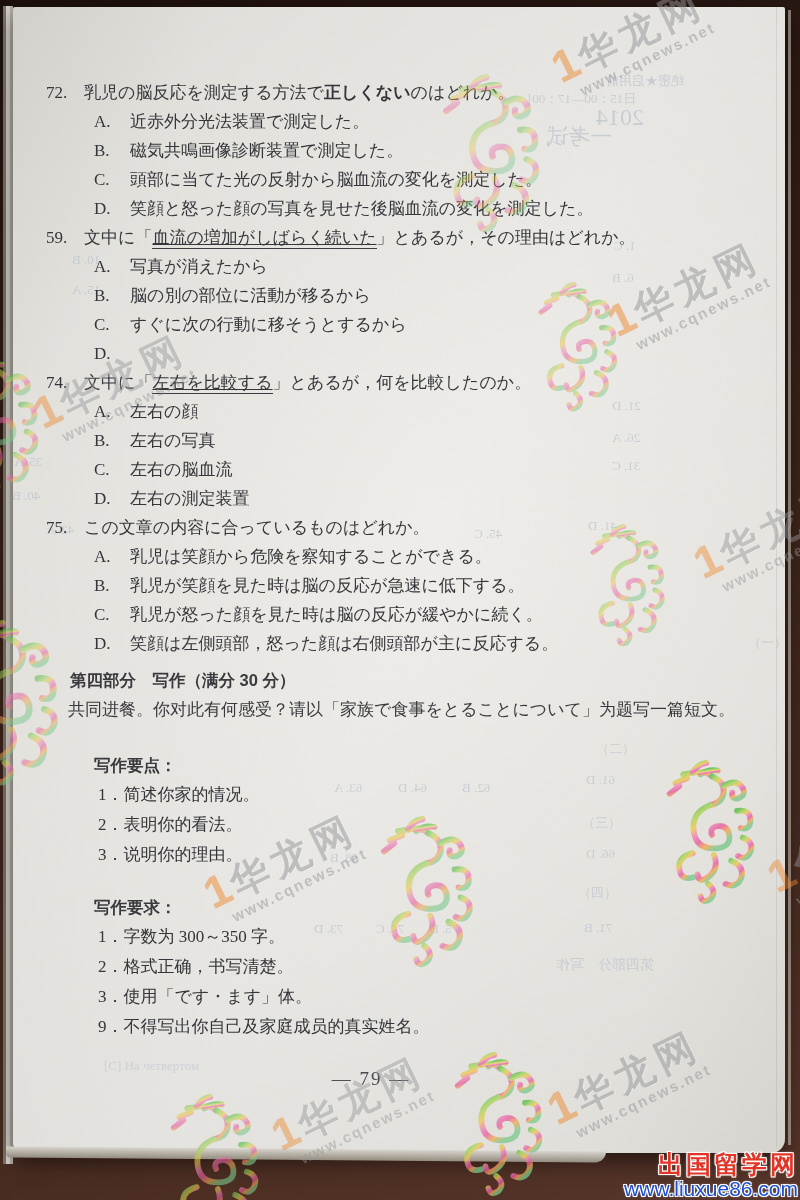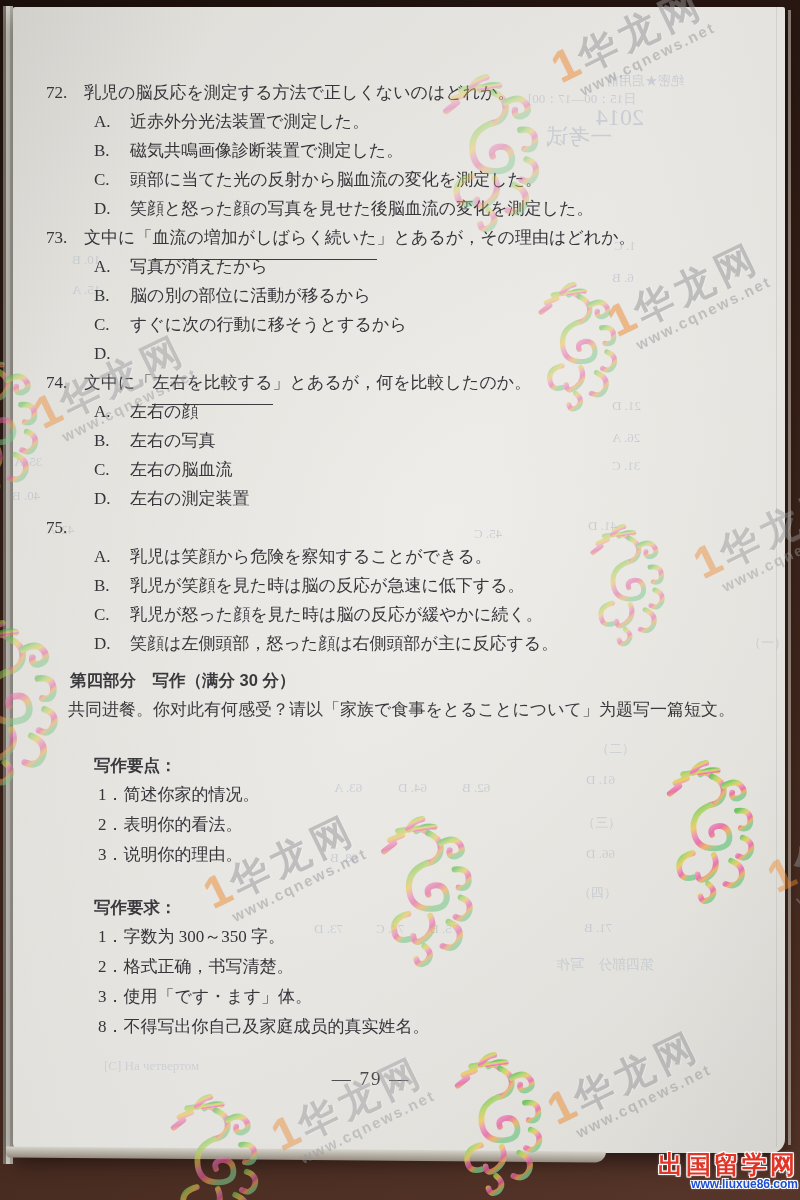--- a/index.html
+++ b/index.html
@@ -24,22 +24,22 @@
   .outer-edge{position:absolute;left:788px;top:10px;width:3px;height:1135px;background:#cfc9be;opacity:.55;z-index:2;}
   .under-edge{position:absolute;left:6px;top:1149px;width:600px;height:11px;z-index:1;
         background:linear-gradient(#d7d4cc,#948c7f);border-radius:0 0 26px 10px;transform:rotate(.5deg);}
   
   .content{position:absolute;left:46px;top:78px;width:706px;z-index:3;
            color:#35353a;font-size:17px;line-height:29px;}
   .question{display:block;}
   .q-head{display:flex;}
   .q-num{width:32px;text-align:left;flex:0 0 32px;}
   .q-stem{margin-left:6px;}
-  .em-bold{font-weight:normal;margin-top:24px;}
-  .em-underline{border-bottom:1.5px solid #3c3c40;padding-bottom:12px;}
+  .em-bold{font-weight:bold;margin-top:24px;}
+  .em-underline{border-bottom:1.5px solid #3c3c40;padding-bottom:1px;text-decoration:underline;}
   .opts{margin-left:48px;}
   .opt{display:flex;}
   .opt-label{flex:0 0 24px;}
   .opt-text{margin-left:12px;}
   .sec-heading{margin-top:8px;margin-left:24px;font-weight:bold;
                font-family:"Liberation Sans","DejaVu Sans",sans-serif;font-size:16.5px;color:#3a3a3e;}
   .intro-line{line-height:30px;color:#3a3a3e;}
   .intro-1{margin-left:56px;}
   .intro-2{margin-left:22px;}
   .list-heading{margin-left:48px;font-weight:bold;font-family:"Liberation Sans","DejaVu Sans",sans-serif;
@@ -66,21 +66,21 @@
   .wm .url{display:block;font-size:15px;font-weight:bold;letter-spacing:2px;margin:-2px 0 0 14px;
            font-family:"Liberation Sans","DejaVu Sans",sans-serif;}
   
   .dragon-layer{position:absolute;inset:0;z-index:5;pointer-events:none;}
   .dragon{position:absolute;width:96px;height:146px;}
   
   .footer-logo{position:absolute;right:2px;top:1152px;width:230px;text-align:right;z-index:8;
                font-family:"Liberation Sans","DejaVu Sans",sans-serif;line-height:1.02;}
   .footer-name{font-size:25px;font-weight:bold;letter-spacing:3px;color:var(--footer-red,#e23528);
      text-shadow:-1px -1px 0 #fff,1px -1px 0 #fff,-1px 1px 0 #fff,1px 1px 0 #fff,0 0 3px #fff;}
-  .footer-url{font-size:12px;font-weight:bold;color:var(--footer-blue,#1b4ed2);
+  .footer-url{font-size:21px;font-weight:normal;color:var(--footer-blue,#1b4ed2);
      text-shadow:-1px -1px 0 #fff,1px -1px 0 #fff,-1px 1px 0 #fff,1px 1px 0 #fff,0 0 3px #fff;}
   .defs-svg{position:absolute;width:0;height:0;}
 </style>
 </head>
 <body>
 
 <div class="photo">
 
   <svg class="defs-svg" aria-hidden="true">
     <defs>
@@ -176,21 +176,21 @@
           </div>
         <div class="opt">
             <span class="opt-label">D.</span>
             <span class="opt-text">笑顔と怒った顔の写真を見せた後脳血流の変化を測定した。</span>
           </div>
       </div>
     </div>
 
     <div class="question">
       <div class="q-head">
-        <span class="q-num">73.</span>
+        <span class="q-num">59.</span>
         <span class="q-stem"><span>文中に「</span><span class="em-underline">血流の増加がしばらく続いた</span><span>」とあるが，その理由はどれか。</span></span>
       </div>
       <div class="opts">
         <div class="opt">
             <span class="opt-label">A.</span>
             <span class="opt-text">写真が消えたから</span>
           </div>
         <div class="opt">
             <span class="opt-label">B.</span>
             <span class="opt-text">脳の別の部位に活動が移るから</span>
@@ -226,20 +226,21 @@
         <div class="opt">
             <span class="opt-label">D.</span>
             <span class="opt-text">左右の測定装置</span>
           </div>
       </div>
     </div>
 
     <div class="question">
       <div class="q-head">
         <span class="q-num">75.</span>
+        <span class="q-stem"><span>この文章の内容に合っているものはどれか。</span></span>
       </div>
       <div class="opts">
         <div class="opt">
             <span class="opt-label">A.</span>
             <span class="opt-text">乳児は笑顔から危険を察知することができる。</span>
           </div>
         <div class="opt">
             <span class="opt-label">B.</span>
             <span class="opt-text">乳児が笑顔を見た時は脳の反応が急速に低下する。</span>
           </div>
@@ -259,21 +260,21 @@
 
     <div class="list-heading pts">写作要点：</div>
     <div class="list-item">1．简述你家的情况。</div>
     <div class="list-item">2．表明你的看法。</div>
     <div class="list-item">3．说明你的理由。</div>
 
     <div class="list-heading reqs">写作要求：</div>
     <div class="list-item">1．字数为 300～350 字。</div>
     <div class="list-item">2．格式正确，书写清楚。</div>
     <div class="list-item">3．使用「です・ます」体。</div>
-    <div class="list-item">8．不得写出你自己及家庭成员的真实姓名。</div>
+    <div class="list-item">9．不得写出你自己及家庭成员的真实姓名。</div>
   </div>
 
   <div class="page-num">— 79 —</div>
 
   <div class="wm-layer" id="wm-layer">
       <div class="wm" style="left: 546px; top: 52px; opacity: 0.5;"><span class="one">1</span><span class="cn">华龙网</span><span class="url">www.cqnews.net</span></div>
       <div class="wm" style="left: 602px; top: 306px; opacity: 0.5;"><span class="one">1</span><span class="cn">华龙网</span><span class="url">www.cqnews.net</span></div>
       <div class="wm" style="left: 28px; top: 398px; opacity: 0.45;"><span class="one">1</span><span class="cn">华龙网</span><span class="url">www.cqnews.net</span></div>
       <div class="wm" style="left: 688px; top: 548px; opacity: 0.45;"><span class="one">1</span><span class="cn">华龙网</span><span class="url">www.cqnews.net</span></div>
       <div class="wm" style="left: 198px; top: 878px; opacity: 0.5;"><span class="one">1</span><span class="cn">华龙网</span><span class="url">www.cqnews.net</span></div>

